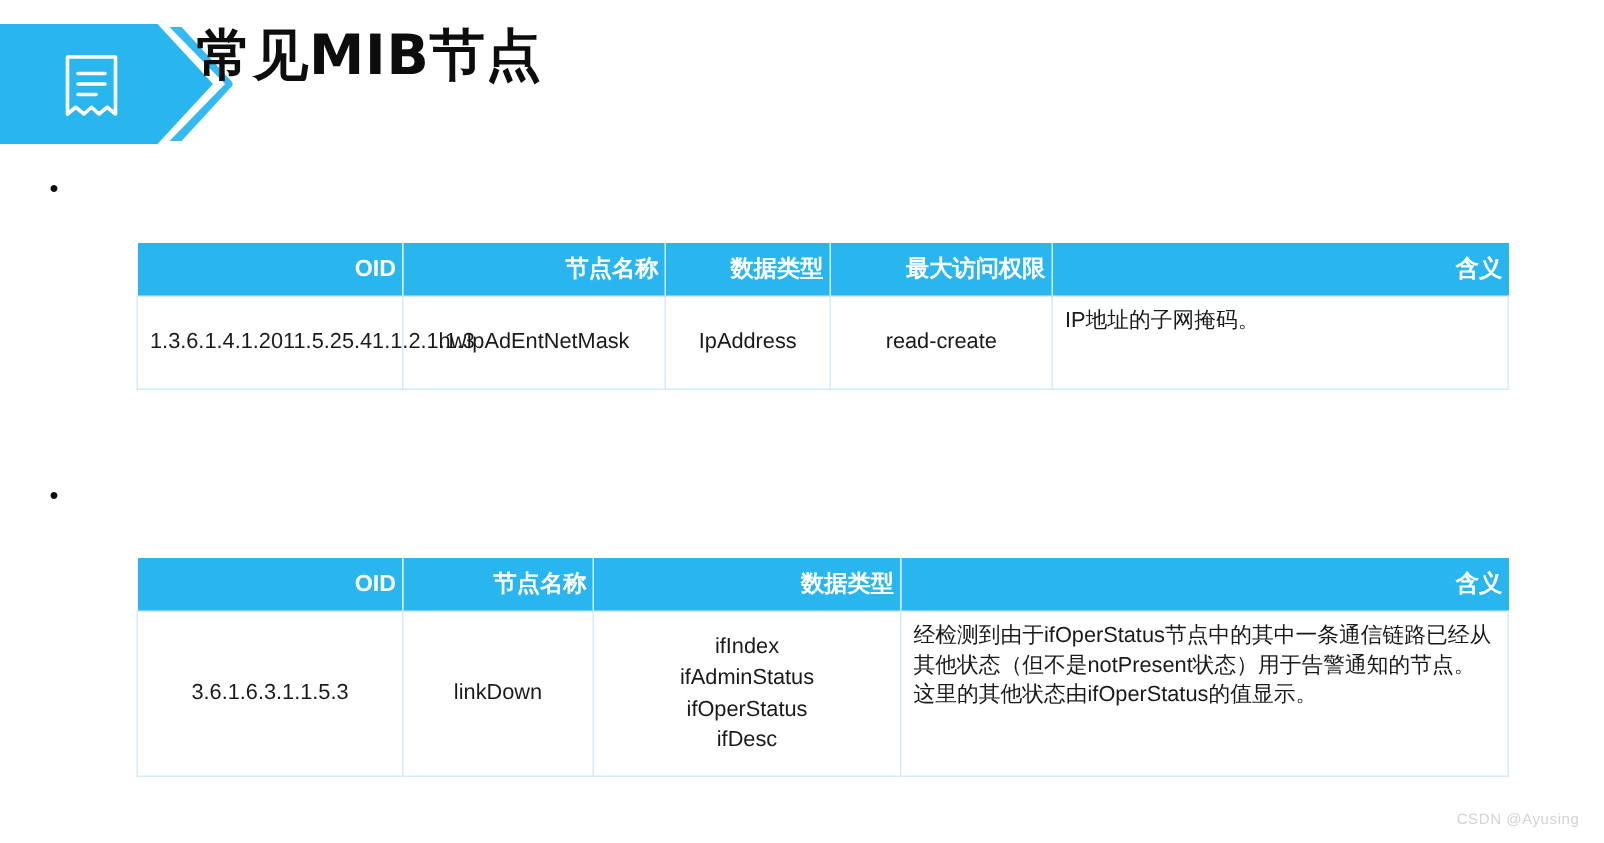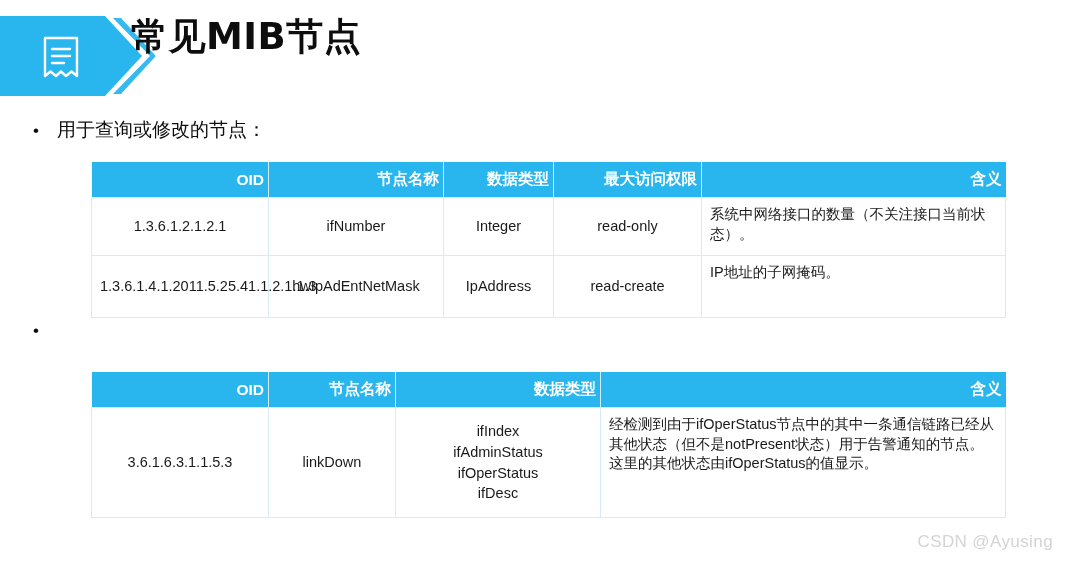--- a/index.html
+++ b/index.html
@@ -128,21 +128,21 @@
   .t2 col.d1 { width: 177px; }
   .t2 col.d2 { width: 127px; }
   .t2 col.d3 { width: 205px; }
   .t2 col.d4 { width: 405px; }
 
   
   .watermark {
     position: absolute;
     right: 16px;
     bottom: 10px;
-    font-size: 17px;
+    font-size: 10px;
     color: #d4d4d4;
     letter-spacing: 0.4px;
     white-space: nowrap;
   }
 </style>
 </head>
 <body>
 
 <div class="header">
 
@@ -156,48 +156,40 @@
     <line x1="12" y1="13" x2="30" y2="13" stroke="#ffffff" stroke-width="2.4" stroke-linecap="round"></line>
     <line x1="12" y1="20" x2="30" y2="20" stroke="#ffffff" stroke-width="2.4" stroke-linecap="round"></line>
     <line x1="12" y1="27" x2="24" y2="27" stroke="#ffffff" stroke-width="2.4" stroke-linecap="round"></line>
   </svg>
 
   <div class="page-title">常见MIB节点</div>
 </div>
 
 <div class="bullet bullet-1">
   <span class="dot">•</span>
-  <span>用于查询或修改的节点：</span>
 </div>
 
 <table class="t1">
   <colgroup>
     <col class="c1">
       <col class="c2">
       <col class="c3">
       <col class="c4">
       <col class="c5">
   </colgroup>
   <thead>
     <tr>
       <th>OID</th>
       <th>节点名称</th>
       <th>数据类型</th>
       <th>最大访问权限</th>
       <th>含义</th>
     </tr>
   </thead>
   <tbody>
-    <tr class="r1">
-      <td>1.3.6.1.2.1.2.1</td>
-      <td>ifNumber</td>
-      <td>Integer</td>
-      <td>read-only</td>
-      <td class="meaning">系统中网络接口的数量（不关注接口当前状态）。</td>
-    </tr>
     <tr class="r2">
       <td>1.3.6.1.4.1.2011.5.25.41.1.2.1.1.3</td>
       <td>hwIpAdEntNetMask</td>
       <td>IpAddress</td>
       <td>read-create</td>
       <td class="meaning">IP地址的子网掩码。</td>
     </tr>
   </tbody>
 </table>
 

